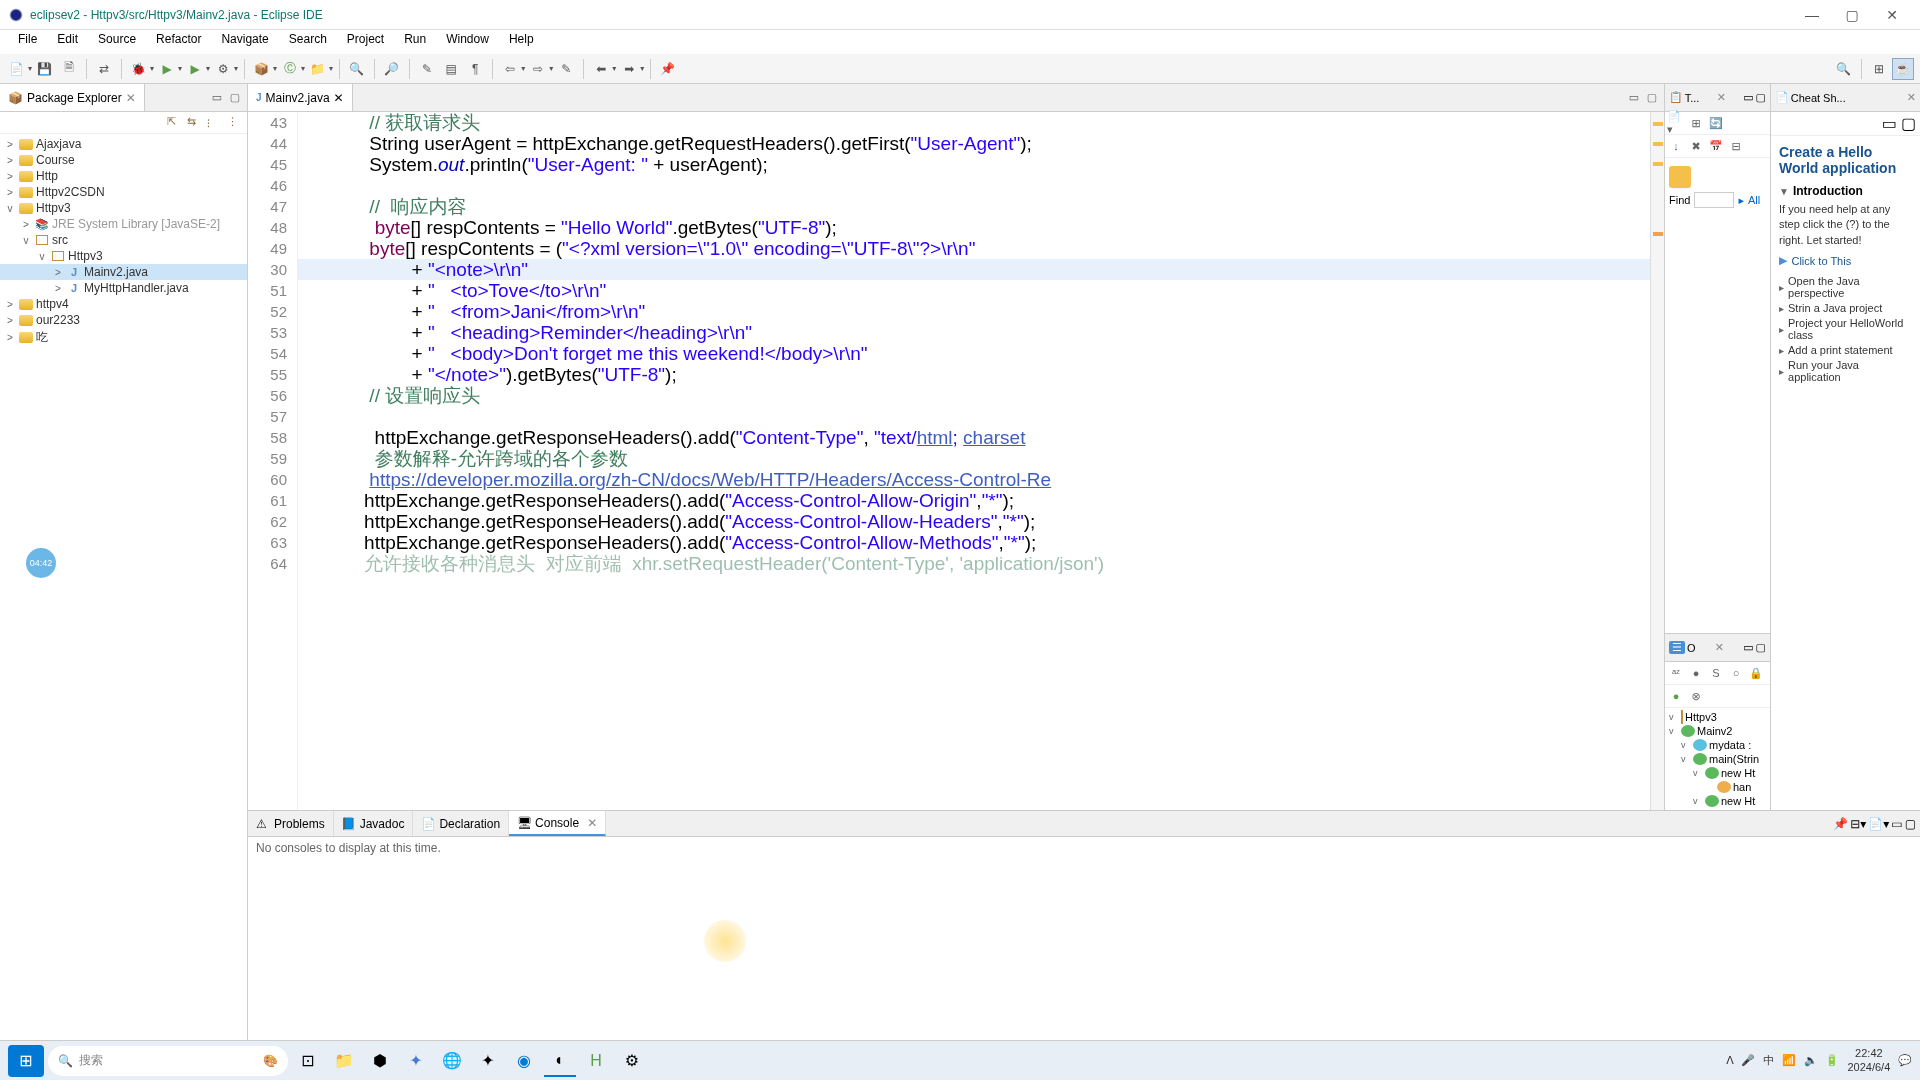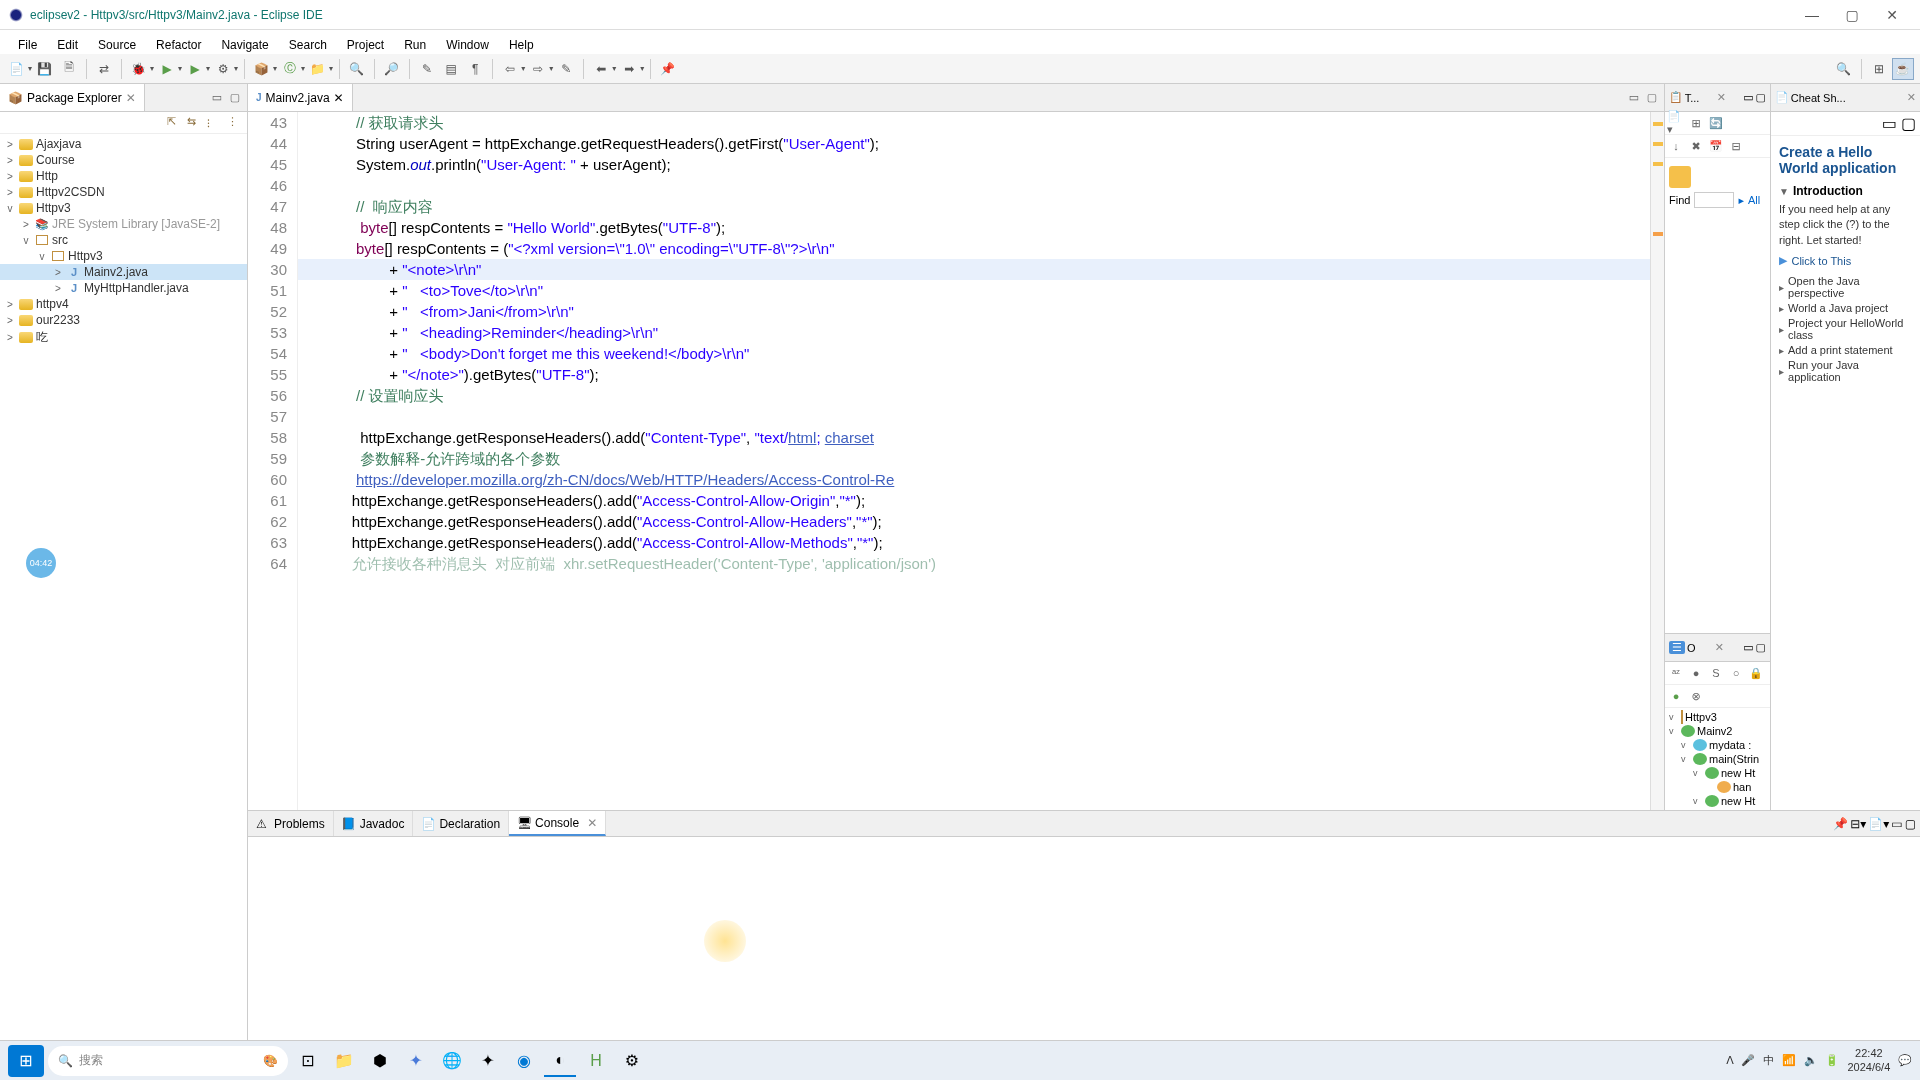--- a/index.html
+++ b/index.html
@@ -5,21 +5,21 @@
 * { margin: 0; padding: 0; box-sizing: border-box; font-family: "Segoe UI", Tahoma, sans-serif; }
 body { background: #f0f0f0; width: 1920px; height: 1080px; overflow: hidden; position: relative; }
 
 
 .titlebar { height: 30px; background: #fff; display: flex; align-items: center; padding: 0 8px; font-size: 12px; border-bottom: 1px solid #ddd; }
 .titlebar .icon { width: 16px; height: 16px; background: radial-gradient(circle, #1a237e 40%, #fff 60%); border-radius: 50%; margin-right: 6px; }
 .titlebar .title { flex: 1; color: #0f766e; }
 .titlebar .winbtn { width: 40px; height: 28px; display: flex; align-items: center; justify-content: center; color: #555; font-size: 14px; }
 
 
-.menubar { height: 24px; background: #fff; display: flex; align-items: flex-end; padding: 0 8px; font-size: 12px; }
+.menubar { height: 24px; background: #fff; display: flex; align-items: flex-start; padding: 0 8px; font-size: 12px; }
 .menubar .menuitem { padding: 2px 10px; cursor: default; }
 
 
 .toolbar { height: 30px; background: #f5f5f5; border-bottom: 1px solid #ccc; display: flex; align-items: center; padding: 0 6px; gap: 2px; }
 .toolbar .tbtn { width: 22px; height: 22px; display: flex; align-items: center; justify-content: center; font-size: 12px; color: #555; }
 .toolbar .sep { width: 1px; height: 20px; background: #ccc; margin: 0 4px; }
 .toolbar .spacer { flex: 1; }
 .toolbar .drop { font-size: 8px; color: #555; margin-left: -2px; }
 
 
@@ -45,21 +45,21 @@
 .java-icon { color: #5b8fc7; font-weight: bold; font-size: 10px; }
 .lib-icon { color: #888; }
 
 
 .center-panel { flex: 1; display: flex; flex-direction: column; background: #fff; }
 .editor-tabs { height: 28px; display: flex; align-items: center; background: #f0f0f0; border-bottom: 1px solid #ccc; }
 .editor-tab { height: 100%; padding: 0 8px; display: flex; align-items: center; gap: 4px; font-size: 12px; background: #fff; border-right: 1px solid #ccc; }
 .editor-body { flex: 1; display: flex; overflow: hidden; }
 .gutter { width: 50px; background: #fff; text-align: right; padding-right: 10px; font-family: Consolas, monospace; font-size: 15px; color: #888; border-right: 1px solid #eee; }
 .gutter .ln { height: 21px; line-height: 21px; }
-.code { flex: 1; font-family: Consolas, monospace; font-size: 15px; white-space: pre; overflow: auto; position: relative; }
+.code { flex: 1; font-family: Consolas, monospace; font-size: 19px; white-space: pre; overflow: auto; position: relative; }
 .code .line { height: 21px; line-height: 21px; padding-left: 8px; }
 .code .hl { background: #e8f0fc; }
 .c-comment { color: #3f7f5f; }
 .c-keyword { color: #7f0055; font-weight: normal; }
 .c-string { color: #2a00ff; }
 .c-field { color: #0000c0; font-style: italic; }
 .c-link { color: #3f5fbf; text-decoration: underline; }
 .overview-ruler { width: 14px; background: #f5f5f5; border-left: 1px solid #ddd; position: relative; }
 .overview-ruler .mark { position: absolute; left: 2px; width: 10px; height: 4px; background: #f5c04a; }
 
@@ -469,21 +469,21 @@
                 <span>Click to This</span>
             </div>
           </div>
           <div id="cheat-steps">
               <div class="link">
                 <span class="arrow">▸</span>
                 <span style="color:#333">Open the Java perspective</span>
               </div>
               <div class="link">
                 <span class="arrow">▸</span>
-                <span style="color:#333">World a Java project</span>
+                <span style="color:#333">Strin a Java project</span>
               </div>
               <div class="link">
                 <span class="arrow">▸</span>
                 <span style="color:#333">Project your HelloWorld class</span>
               </div>
               <div class="link">
                 <span class="arrow">▸</span>
                 <span style="color:#333">Add a print statement</span>
               </div>
               <div class="link">
@@ -515,20 +515,21 @@
             <span style="margin-left:4px;color:#888">✕</span>
           </div>
           <div class="bottom-toolbar">
           <div class="vicon">📌</div>
           <div class="vicon">⊟▾</div>
           <div class="vicon">📄▾</div>
           <div class="vicon">▭</div>
           <div class="vicon">▢</div>
         </div>
       </div>
+      <div class="bottom-content">No consoles to display at this time.</div>
     </div>
   </div>
 </div>
 
 <div class="statusbar">
   <div class="sicon" style="color:#c09040">◧</div>
   <div class="sicon" style="color:#5a9e4a">✓</div>
   <div class="sicon" style="color:#c09040">⚠</div>
   <div class="sicon" style="color:#4a90d9">↻</div>
   <div class="sicon" style="color:#c09040">⊞</div>

